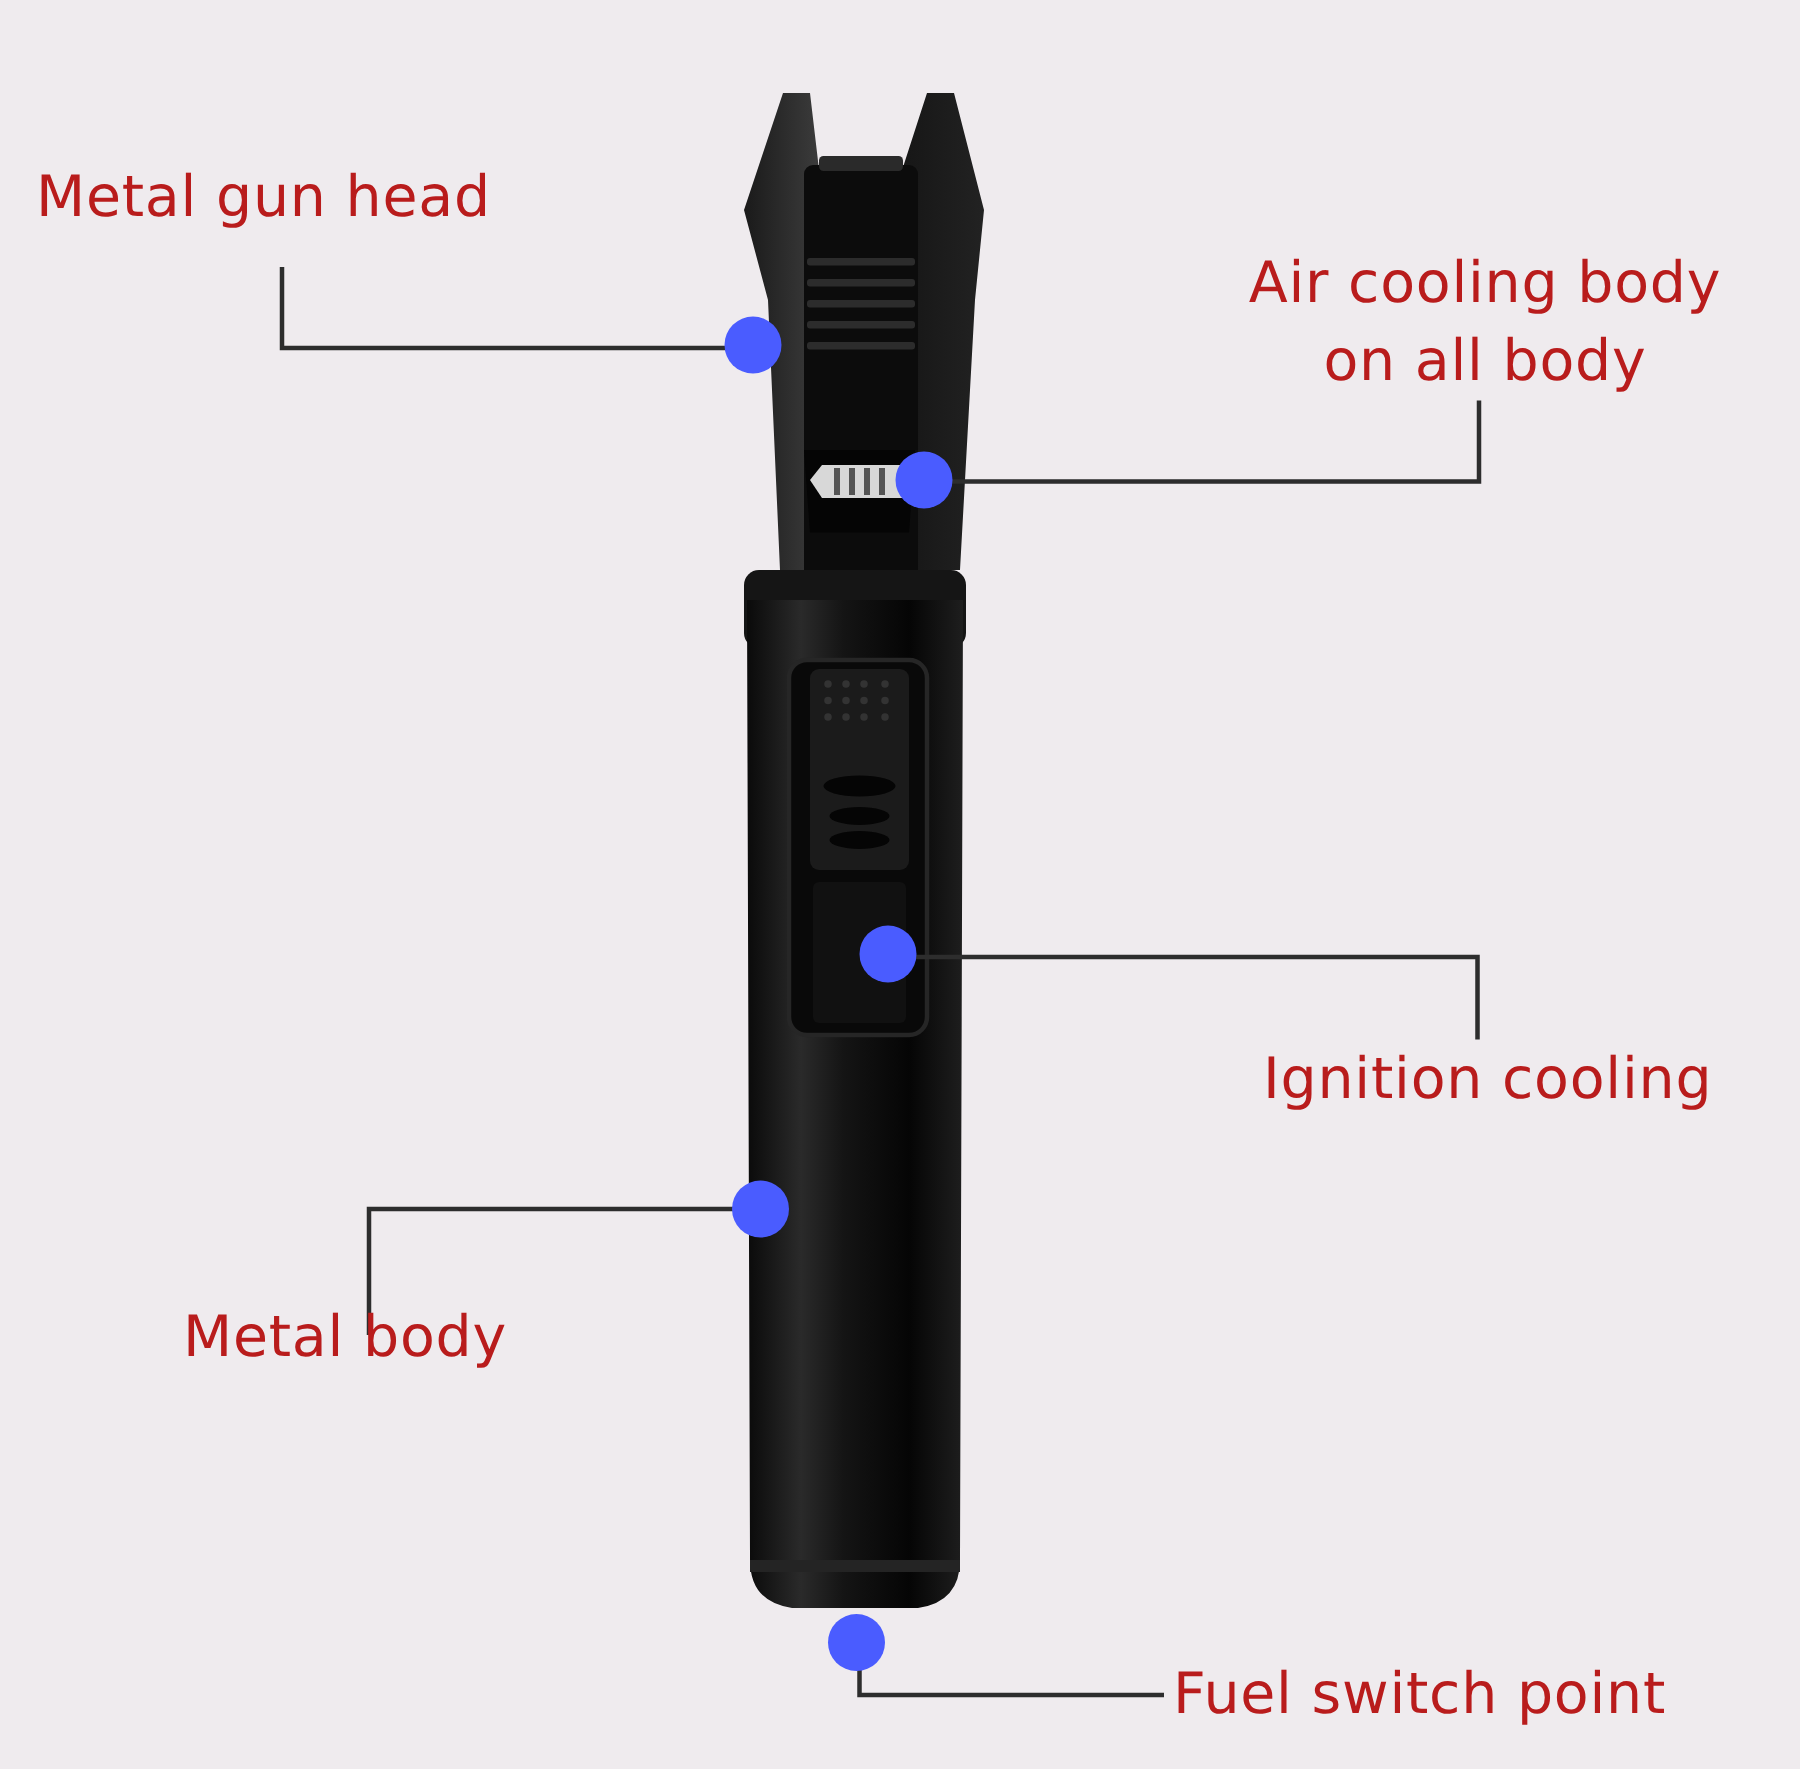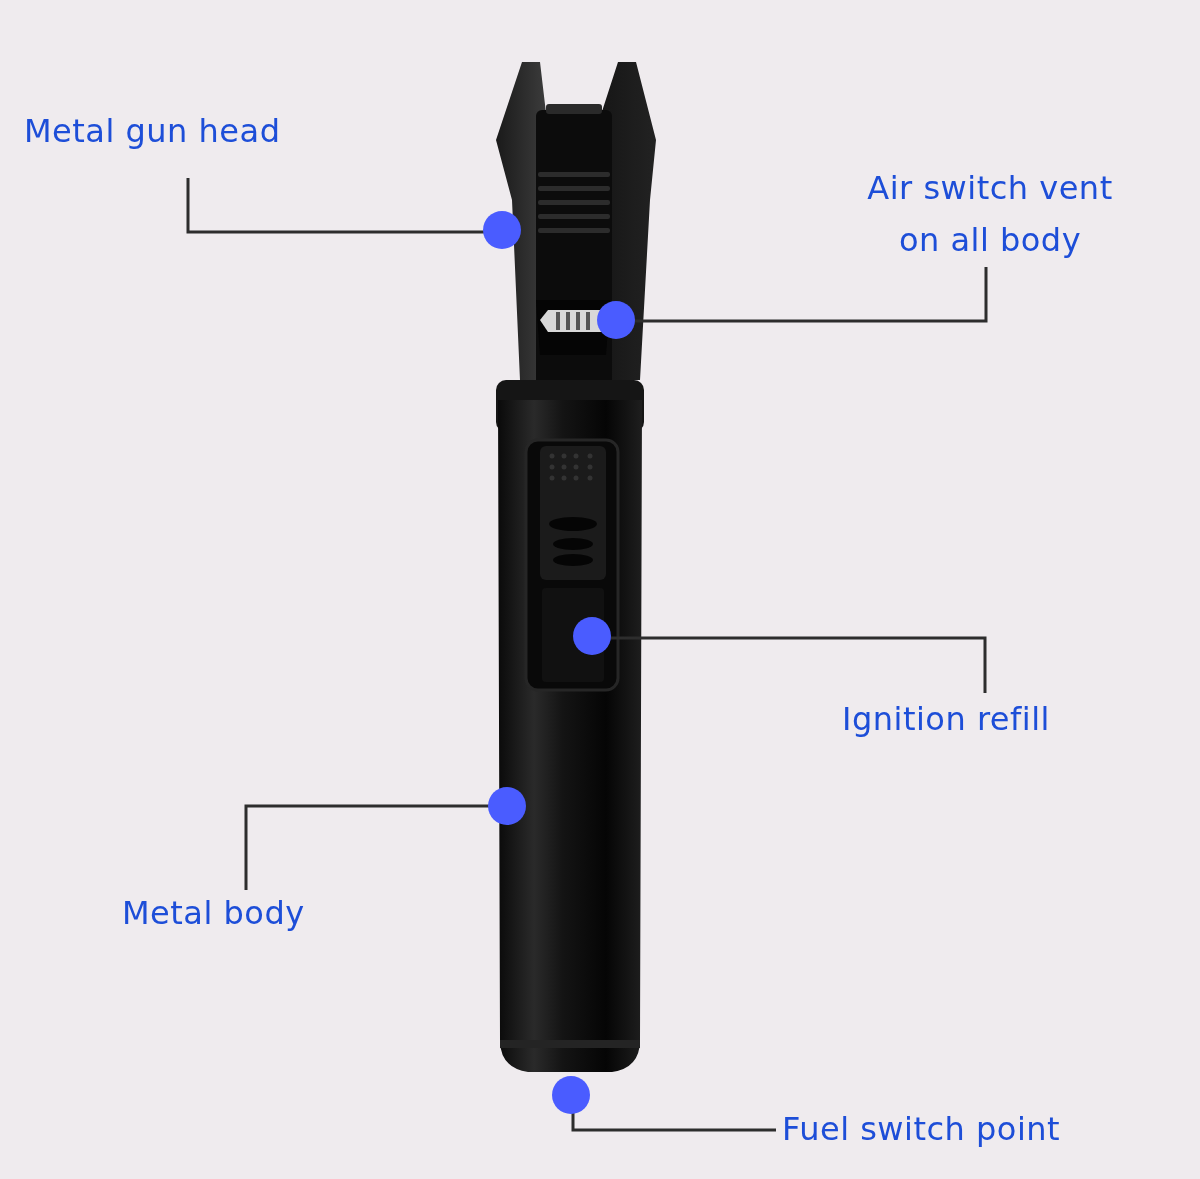--- a/index.html
+++ b/index.html
@@ -1,19 +1,19 @@
 <!DOCTYPE html>
 <html><head>
 <meta charset="utf-8">
 <style>
   html, body { margin:0; padding:0; }
   body { width:1200px; height:1179px; background:#efebee; position:relative; overflow:hidden;
          font-family:"DejaVu Sans","Liberation Sans",sans-serif; }
   #stage { position:absolute; left:0; top:0; width:1200px; height:1179px; }
-  .label { position:absolute; color:#1d4ed8; font-size:32px; line-height:50px; letter-spacing:0.5px;
+  .label { position:absolute; color:#b91c1c; font-size:38px; line-height:50px; letter-spacing:0.5px;
            white-space:nowrap; font-family:"DejaVu Sans","Liberation Sans",sans-serif; }
   .label.center { text-align:center; }
 </style>
 </head>
 <body>
 
 <svg id="stage" width="1200" height="1179" viewBox="0 0 1200 1179" xmlns="http://www.w3.org/2000/svg">
   <defs>
     <linearGradient id="bodyGrad" x1="0" x2="1" y1="0" y2="0">
       <stop offset="0" stop-color="#0a0a0a"></stop>
@@ -94,17 +94,17 @@
   <g fill="#4a5cff">
     <circle cx="502" cy="230" r="19"></circle>
     <circle cx="616" cy="320" r="19"></circle>
     <circle cx="592" cy="636" r="19"></circle>
     <circle cx="507" cy="806" r="19"></circle>
     <circle cx="571" cy="1095" r="19"></circle>
   </g>
 </svg>
 
 <div class="label" style="left:24px; top:106px;">Metal gun head</div>
-<div class="label center" style="left:800px; top:163px; width:380px;">Air switch vent</div>
+<div class="label center" style="left:800px; top:163px; width:380px;">Air cooling body</div>
 <div class="label center" style="left:800px; top:215px; width:380px;">on all body</div>
-<div class="label" style="left:842px; top:694px;">Ignition refill</div>
-<div class="label" style="left:122px; top:866px;margin-top:22px;">Metal body</div>
+<div class="label" style="left:842px; top:694px;">Ignition cooling</div>
+<div class="label" style="left:122px; top:866px;">Metal body</div>
 <div class="label" style="left:782px; top:1104px;">Fuel switch point</div>
 
 </body></html>

